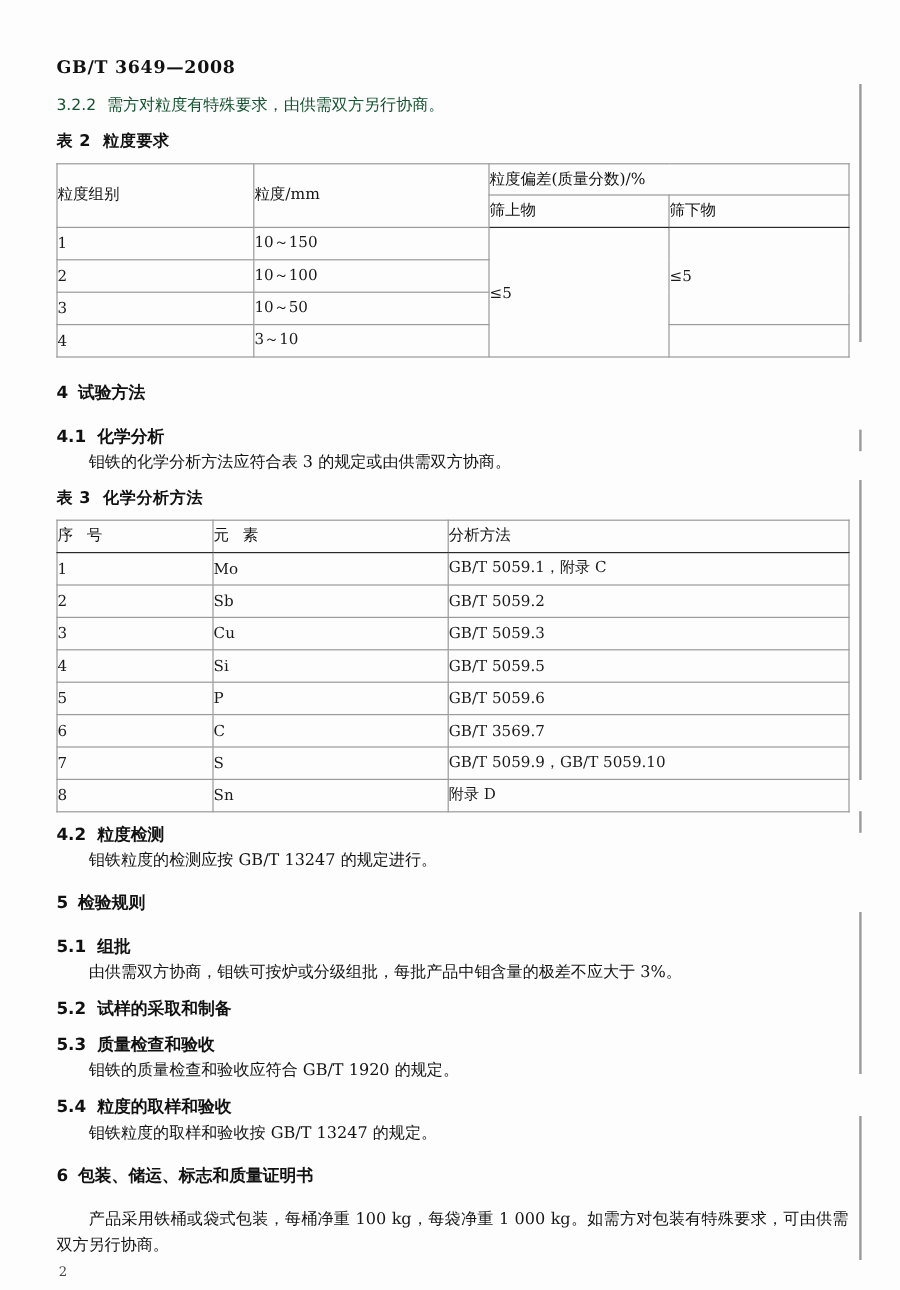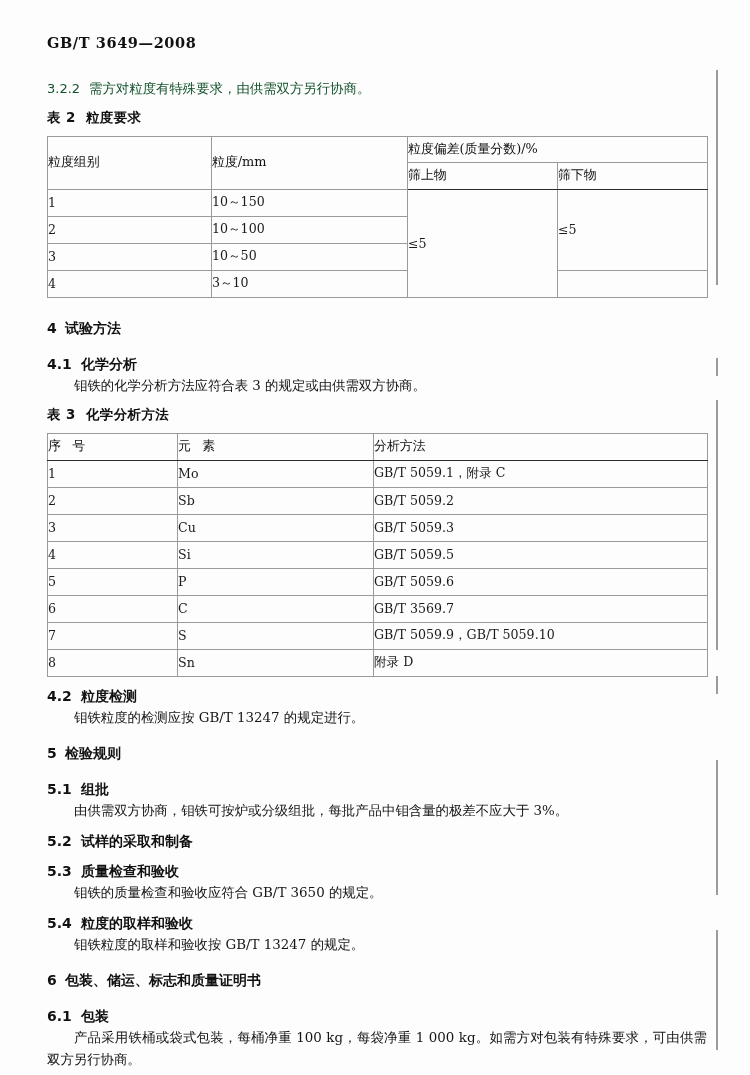--- a/index.html
+++ b/index.html
@@ -14,21 +14,21 @@
     background: #fdfdfd;
     font-family: "DejaVu Serif", "Liberation Serif", serif;
     color: #1a1a1a;
     overflow: hidden;
   }
 
   
   .running-header {
     position: absolute;
     left: 47px;
-    top: 34px;
+    top: 48px;
     font-family: "DejaVu Serif", "Liberation Serif", serif;
     font-weight: bold;
     font-size: 14.5px;
     letter-spacing: 0.6px;
     color: #111;
   }
 
   
   .content {
     position: absolute;
@@ -320,40 +320,37 @@
 
     <p class="clause-head">
       <span class="num">5.2</span><span>试样的采取和制备</span>
     </p>
 
     <div class="gap-s"></div>
 
     <p class="clause-head">
       <span class="num">5.3</span><span>质量检查和验收</span>
     </p>
-    <p class="para">钼铁的质量检查和验收应符合 GB/T 3650 的规定。</p>
+    <p class="para">钼铁的质量检查和验收应符合 GB/T 1920 的规定。</p>
 
     <div class="gap-s"></div>
 
     <p class="clause-head">
       <span class="num">5.4</span><span>粒度的取样和验收</span>
     </p>
     <p class="para">钼铁粒度的取样和验收按 GB/T 13247 的规定。</p>
 
     <div class="gap-m"></div>
 
     <p class="clause-head lvl1">
       <span class="num">6</span><span>包装、储运、标志和质量证明书</span>
     </p>
 
     <div class="gap-m"></div>
 
-    <p class="clause-head">
-      <span class="num">6.1</span><span>包装</span>
-    </p>
     <p class="para">产品采用铁桶或袋式包装，每桶净重 100 kg，每袋净重 1 000 kg。如需方对包装有特殊要求，可由供需双方另行协商。</p>
 
   </div>
 
   <div class="folio">2</div>
 
   <div id="change-bar-layer">
       <div class="change-bar" style="top: 70px; height: 215px;"></div>
       <div class="change-bar" style="top: 358px; height: 18px;"></div>
       <div class="change-bar" style="top: 400px; height: 250px;"></div>

